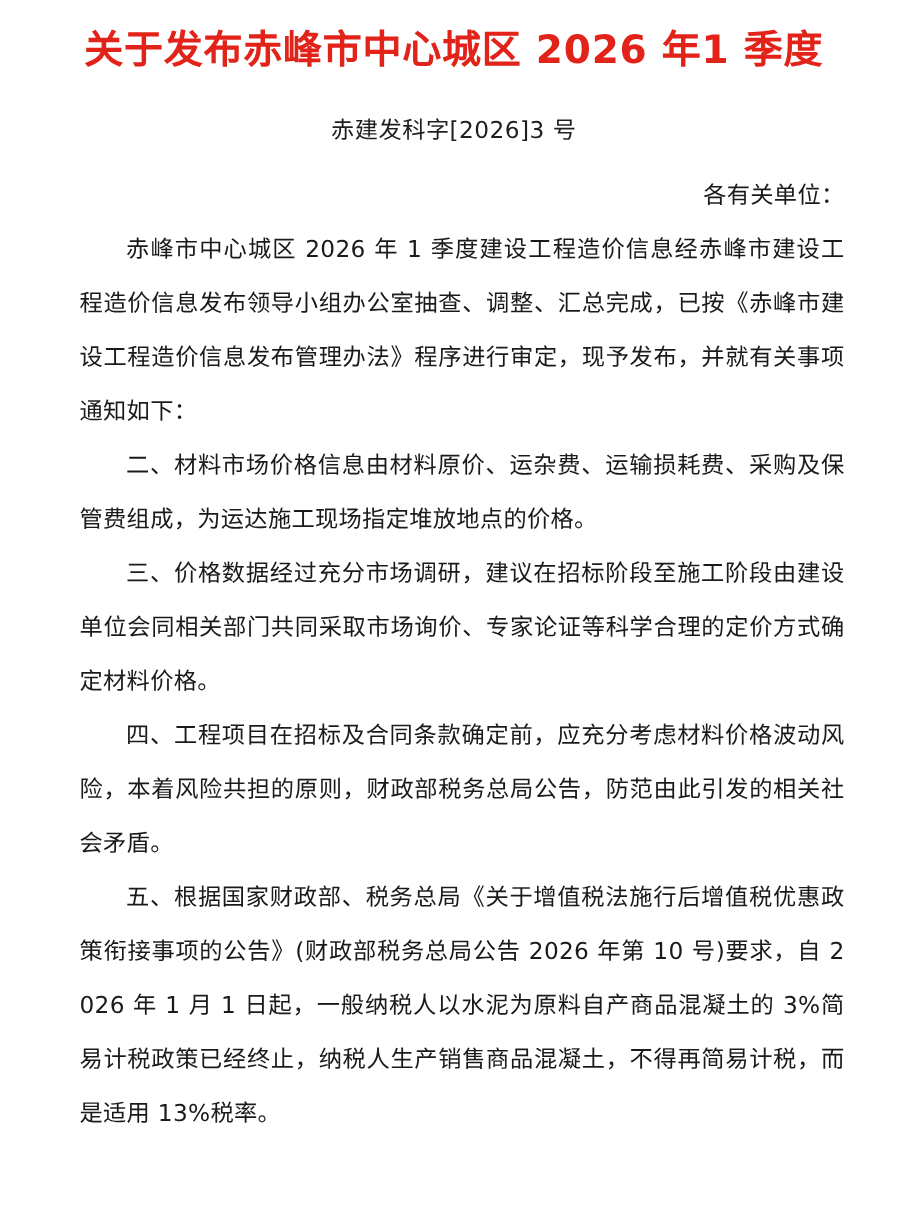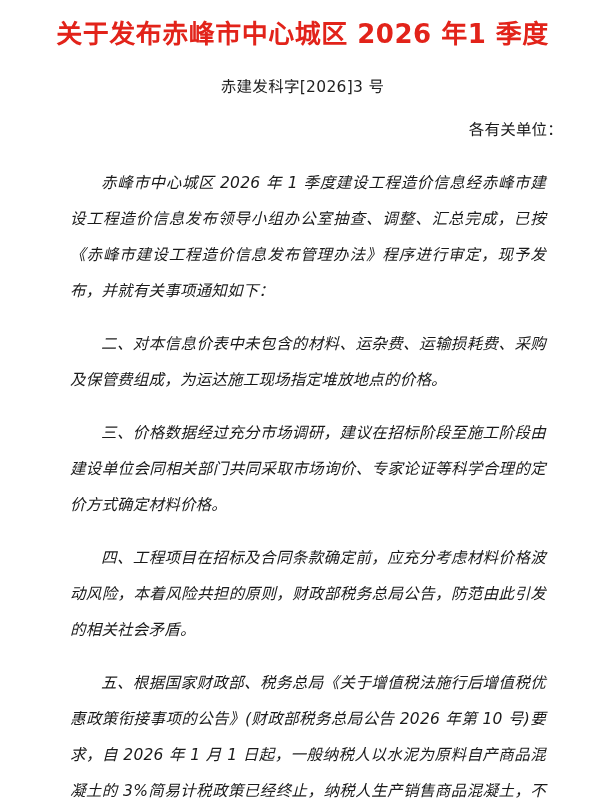--- a/index.html
+++ b/index.html
@@ -62,27 +62,26 @@
     font-size: 15.5px;
     line-height: 36px;
     margin: 10px 0 0 0;
     text-align: right;
     letter-spacing: 0.2px;
   }
 
   .para {
     font-size: 15.5px;
     line-height: 36px;
-    margin: 17px;
+    margin: 0;
     text-align: justify;
     text-justify: inter-ideograph;
     text-indent: 2em;
     letter-spacing: 0.2px;
     word-break: break-all;
-    font-style: italic;
   }
 
   .para + .para { margin-top: 0; }
 </style>
 </head>
 <body>
 
 <div class="page">
 
   <div class="doc-title">
@@ -91,21 +90,21 @@
 
   <div class="doc-number">赤建发科字[2026]3 号</div>
 
   <div class="doc-body">
 
     <p class="salutation">各有关单位：</p>
 
     <p class="para">赤峰市中心城区 2026 年 1 季度建设工程造价信息经赤峰市建设工程造价信息发布领导小组办公室抽查、调整、汇总完成，已按《赤峰市建设工程造价信息发布管理办法》程序进行审定，现予发布，并就有关事项通知如下：</p>
 
 
-    <p class="para">二、对本信息价表中未包含的材料、运杂费、运输损耗费、采购及保管费组成，为运达施工现场指定堆放地点的价格。</p>
+    <p class="para">二、材料市场价格信息由材料原价、运杂费、运输损耗费、采购及保管费组成，为运达施工现场指定堆放地点的价格。</p>
 
     <p class="para">三、价格数据经过充分市场调研，建议在招标阶段至施工阶段由建设单位会同相关部门共同采取市场询价、专家论证等科学合理的定价方式确定材料价格。</p>
 
     <p class="para">四、工程项目在招标及合同条款确定前，应充分考虑材料价格波动风险，本着风险共担的原则，财政部税务总局公告，防范由此引发的相关社会矛盾。</p>
 
     <p class="para">五、根据国家财政部、税务总局《关于增值税法施行后增值税优惠政策衔接事项的公告》(财政部税务总局公告 2026 年第 10 号)要求，自 2026 年 1 月 1 日起，一般纳税人以水泥为原料自产商品混凝土的 3%简易计税政策已经终止，纳税人生产销售商品混凝土，不得再简易计税，而是适用 13%税率。</p>
 
   </div>
 
 </div>

